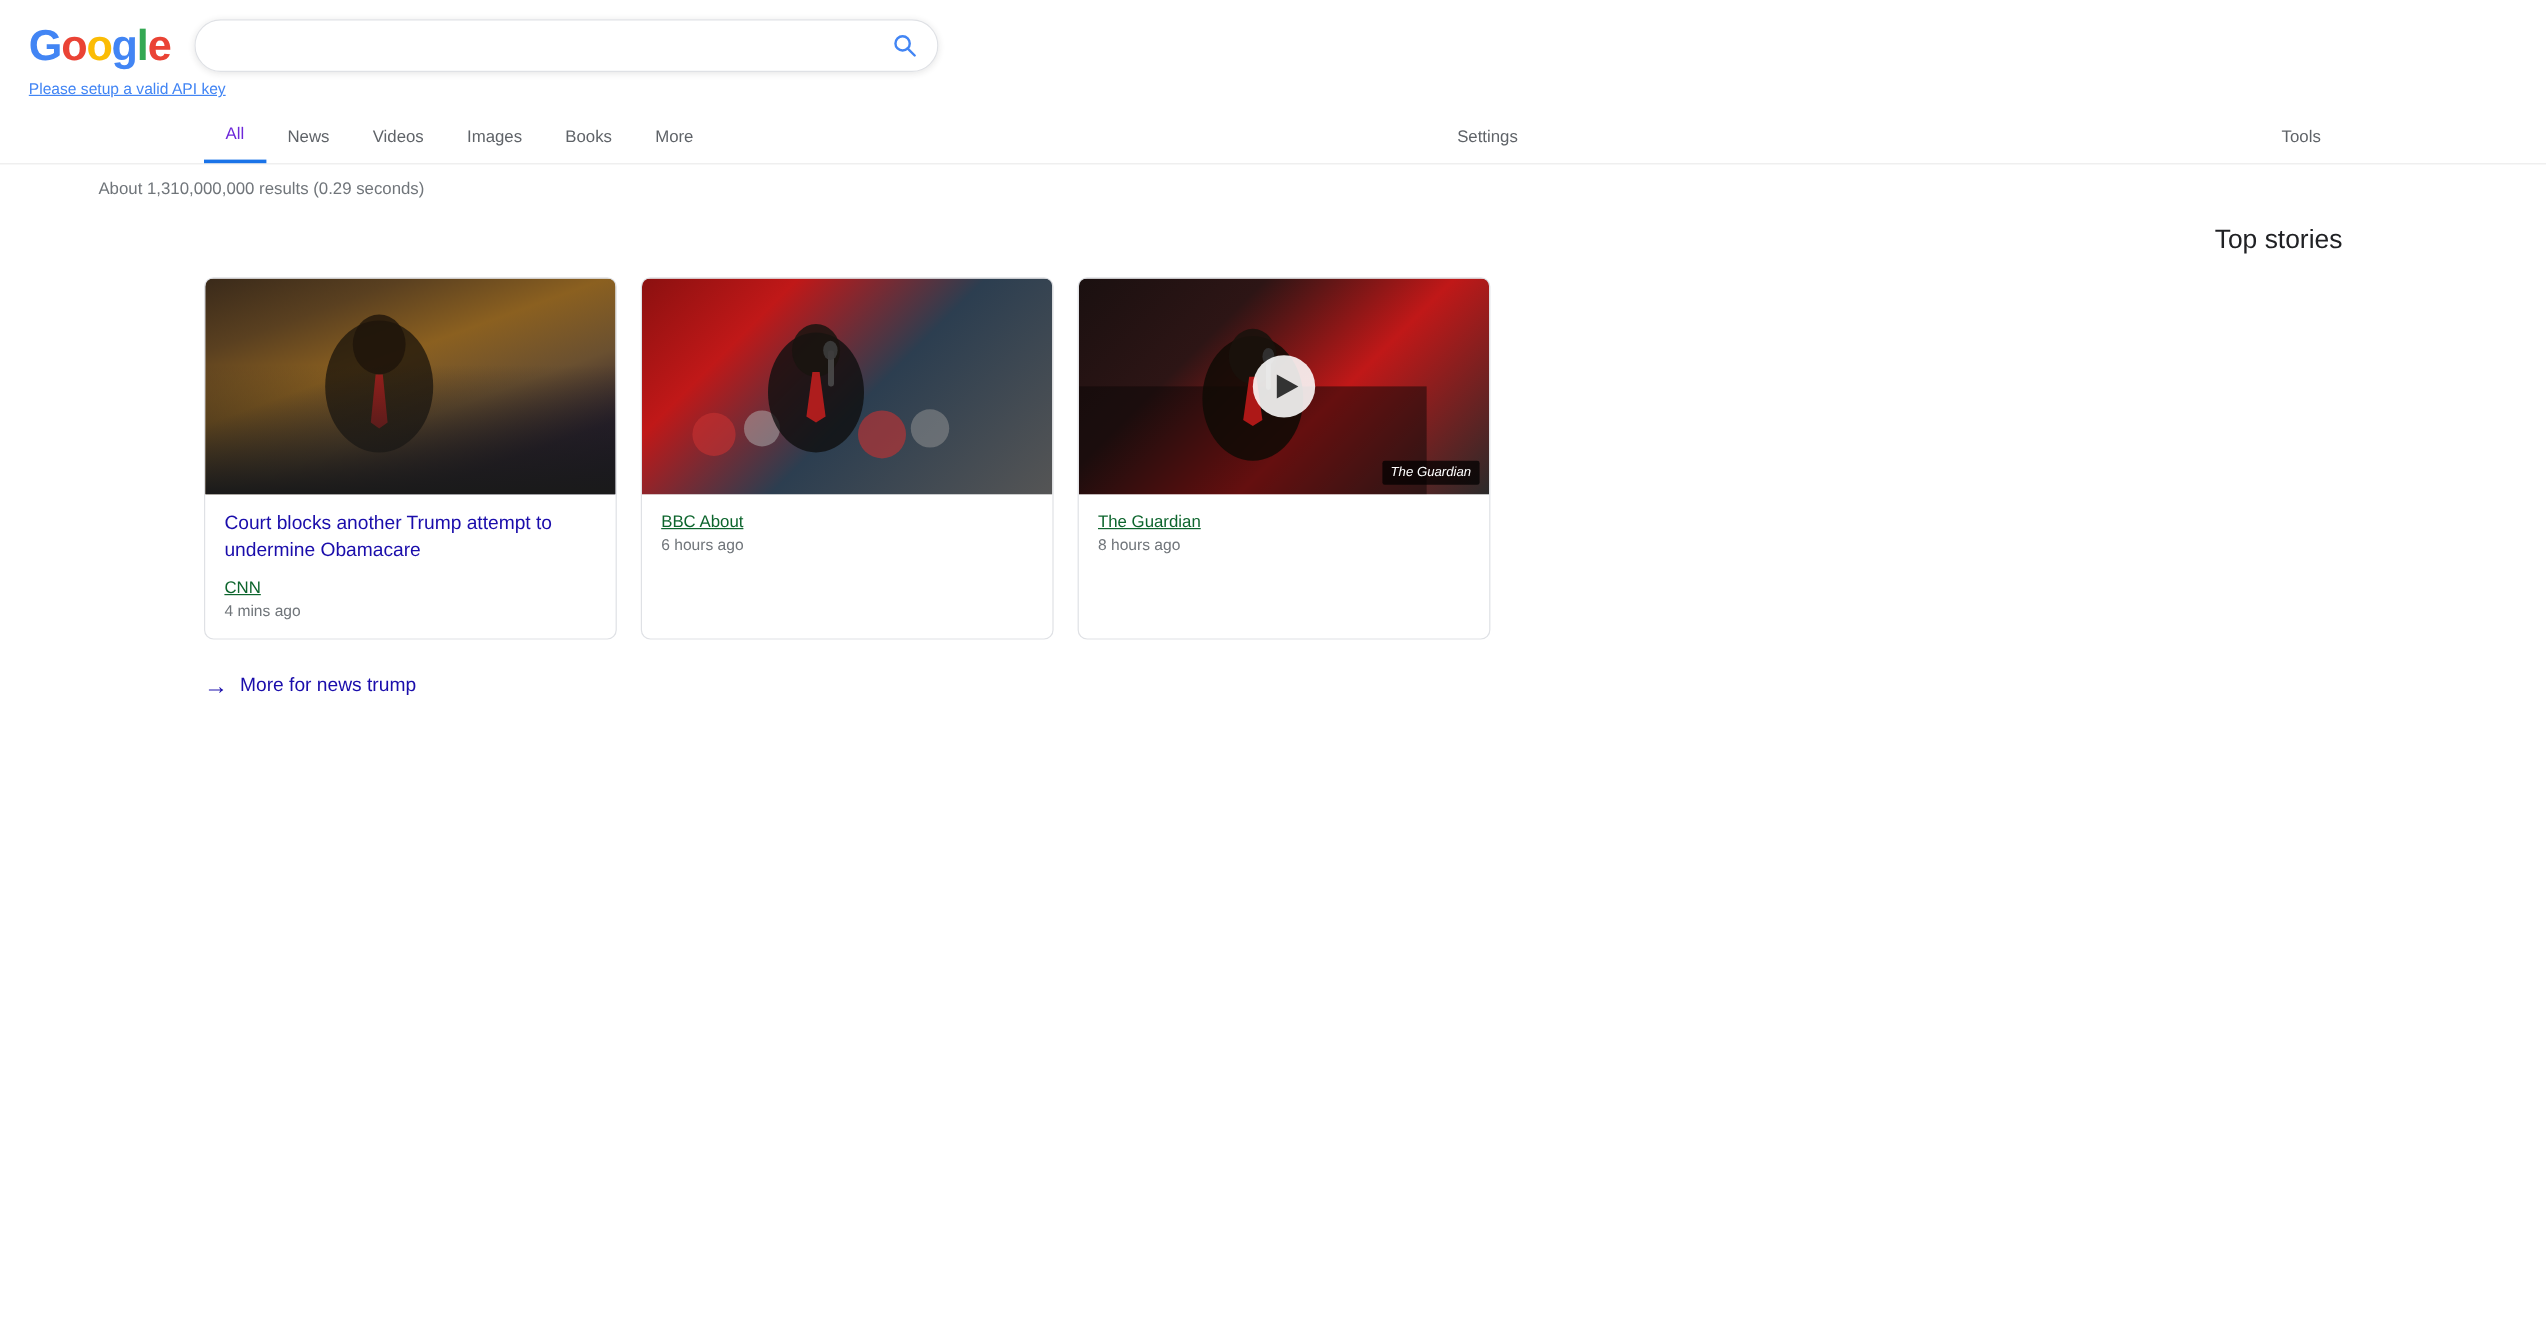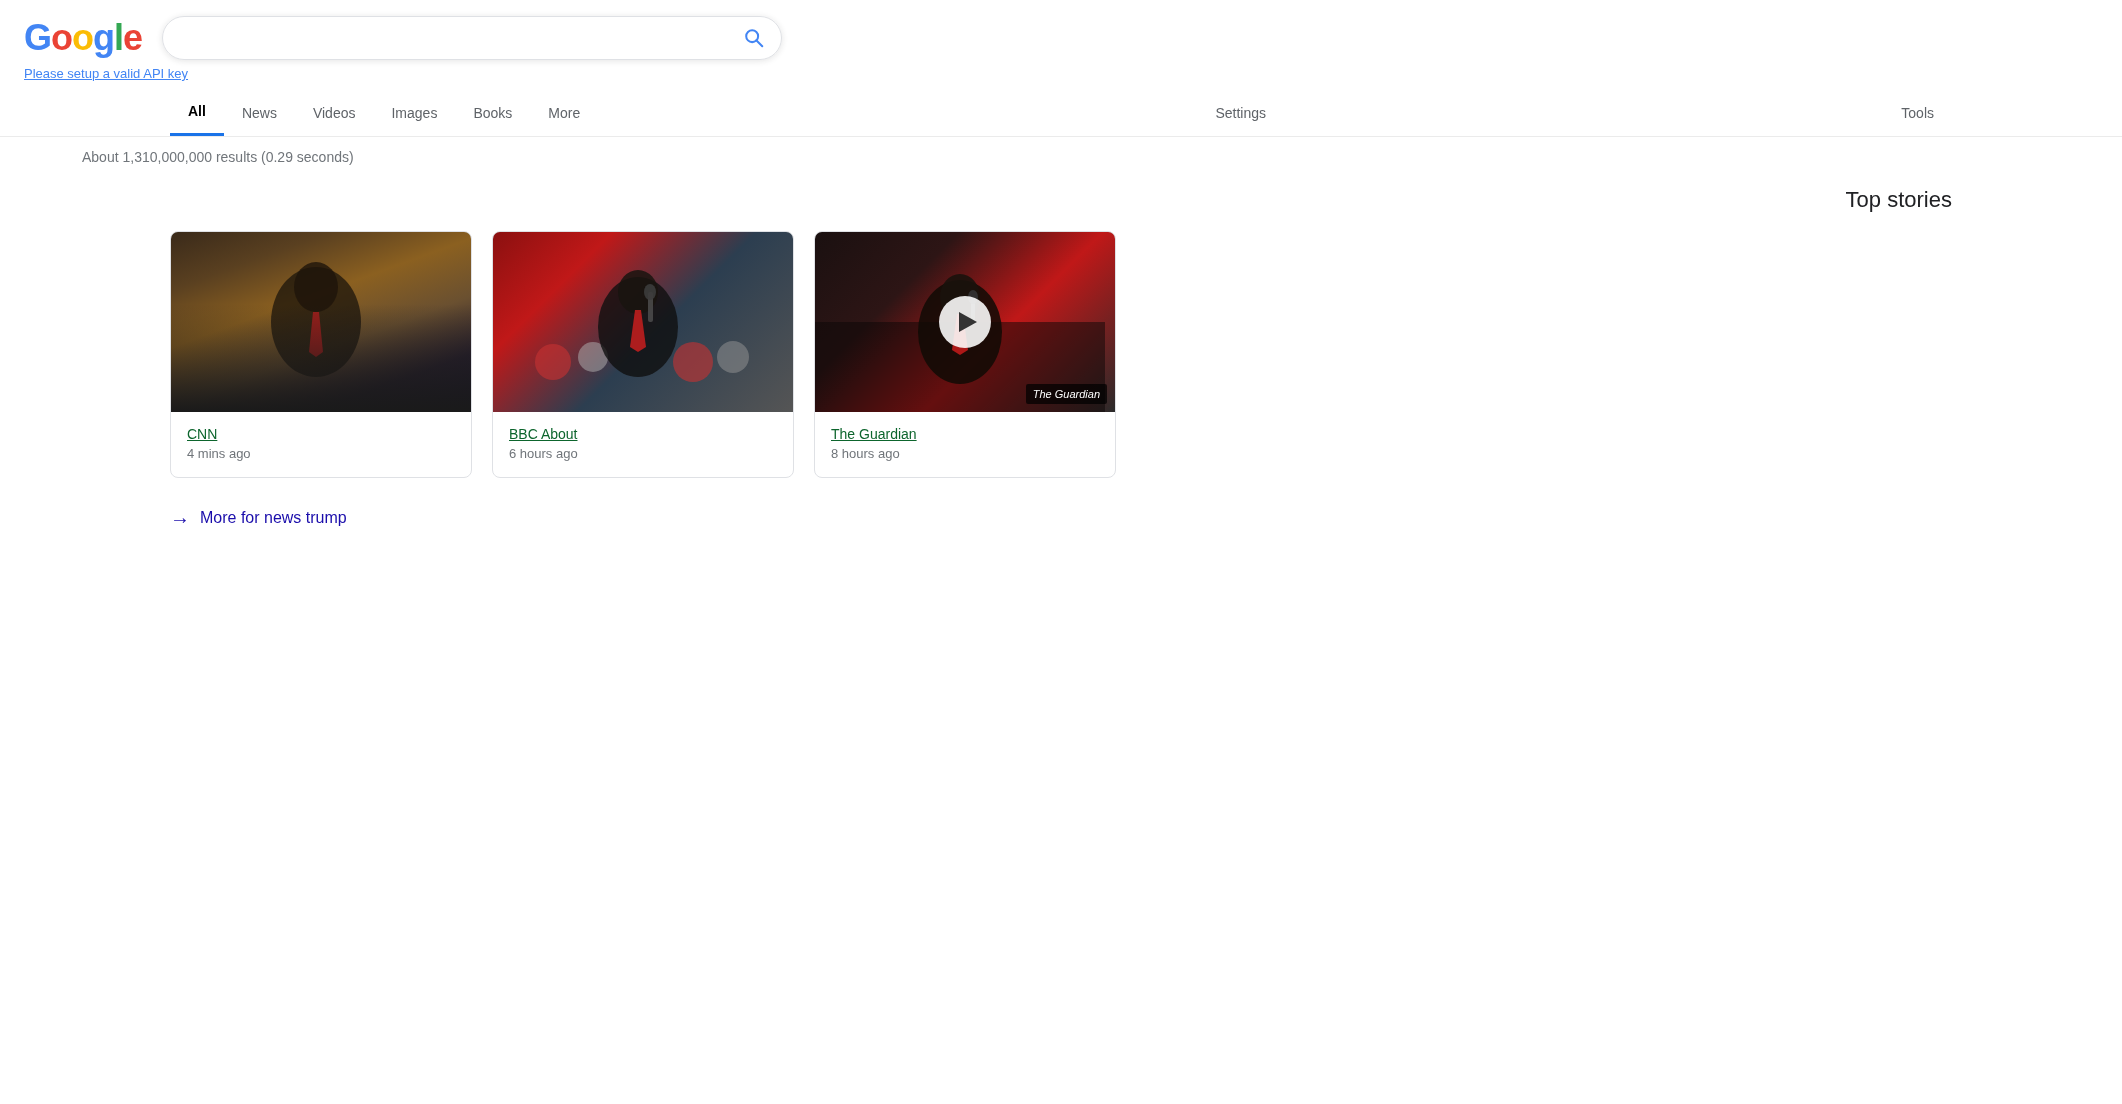--- a/index.html
+++ b/index.html
@@ -16,32 +16,32 @@
     .search-bar-wrap { flex: 1; max-width: 620px; position: relative; }
     .search-bar { display: flex; align-items: center; border: 1px solid #dfe1e5; border-radius: 24px; padding: 10px 16px; gap: 10px; box-shadow: 0 1px 6px rgba(32,33,36,.12); }
     .search-input { flex: 1; border: none; outline: none; font-size: 18px; color: #202124; background: transparent; }
     .search-icon-btn { background: none; border: none; cursor: pointer; display: flex; align-items: center; }
 
     .api-key-msg { color: #4285F4; font-size: 13px; margin-left: 24px; margin-top: 6px; text-decoration: underline; cursor: pointer; }
 
     
     .nav-tabs { display: flex; align-items: center; padding: 0 170px; border-bottom: 1px solid #ebebeb; margin-top: 8px; gap: 0; }
     .nav-tab { padding: 14px 18px; font-size: 14px; color: #5f6368; cursor: pointer; text-decoration: none; position: relative; white-space: nowrap; }
-    .nav-tab.active { color: #000000; border-bottom: 3px solid #1a73e8; font-weight: 700; }
+    .nav-tab.active { color: #6d28d9; border-bottom: 3px solid #1a73e8; font-weight: 400; }
     .nav-settings { margin-left: auto; color: #5f6368; font-size: 14px; padding: 14px 18px; cursor: pointer; }
 
     
     .results-info { padding: 12px 82px; font-size: 14px; color: #70757a; }
 
     
     .top-stories-section { padding: 10px 170px 20px 170px; }
     .top-stories-title { font-size: 22px; font-weight: normal; color: #202124; margin-bottom: 18px; text-align: right; }
 
     .stories-grid { display: flex; gap: 20px; flex-wrap: wrap; }
-    .story-card { background: #fff; border: 1px solid #dfe1e5; border-radius: 8px; width: 302px; overflow: hidden; cursor: pointer; }
+    .story-card { background: #fff; border: 1px solid #dfe1e5; border-radius: 8px; width: 344px; overflow: hidden; cursor: pointer; }
 
     .story-image-wrap { width: 100%; height: 180px; background: #c8c8c8; position: relative; overflow: hidden; }
     .story-image-placeholder { width: 100%; height: 100%; display: flex; align-items: center; justify-content: center; }
 
     
     .img-scene-1 { background: linear-gradient(135deg, #1a1a2e 0%, #2d2d44 30%, #8b6914 60%, #c4a020 100%); position: relative; }
     .img-scene-1::after { content: ''; position: absolute; bottom: 0; left: 0; right: 0; height: 60%; background: linear-gradient(180deg, transparent, #1a1a1a); }
 
     .play-button { position: absolute; top: 50%; left: 50%; transform: translate(-50%, -50%); width: 48px; height: 48px; background: rgba(255,255,255,0.9); border-radius: 50%; display: flex; align-items: center; justify-content: center; }
     .play-triangle { width: 0; height: 0; border-top: 10px solid transparent; border-bottom: 10px solid transparent; border-left: 18px solid #202124; margin-left: 4px; }
@@ -112,20 +112,21 @@
             <rect x="0" y="0" width="290" height="180" fill="none"></rect>
 
             <ellipse cx="145" cy="90" rx="45" ry="55" fill="rgba(20,15,10,0.7)"></ellipse>
             <ellipse cx="145" cy="55" rx="22" ry="25" fill="rgba(30,20,10,0.8)"></ellipse>
 
             <polygon points="148,80 152,120 145,125 138,120 142,80" fill="rgba(180,30,30,0.8)"></polygon>
           </svg>
         </div>
       </div>
       <div class="story-content">
+        <div class="story-title">Court blocks another Trump attempt to undermine Obamacare</div>
         <div class="story-source">CNN</div>
         <div class="story-time">4 mins ago</div>
       </div>
     </div>
 
     <div class="story-card">
       <div class="story-image-wrap">
         <div style="width:100%;height:100%;background:linear-gradient(135deg,#8b1010 0%,#c01818 25%,#2c3e50 55%,#555 100%);position:relative;">
           <svg width="290" height="180" viewBox="0 0 290 180" style="position:absolute;top:0;left:0;">
 

